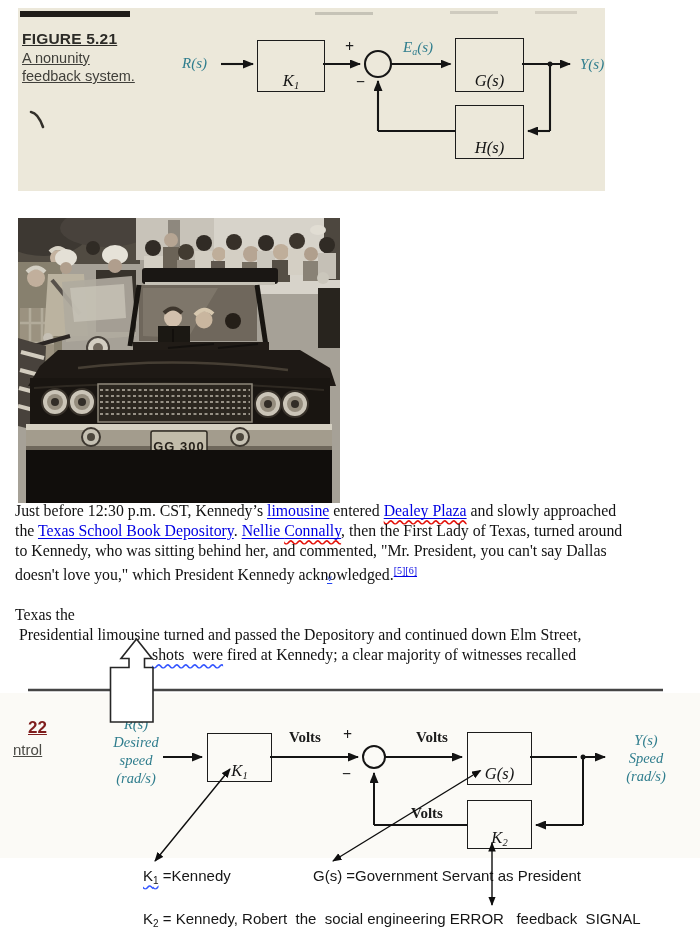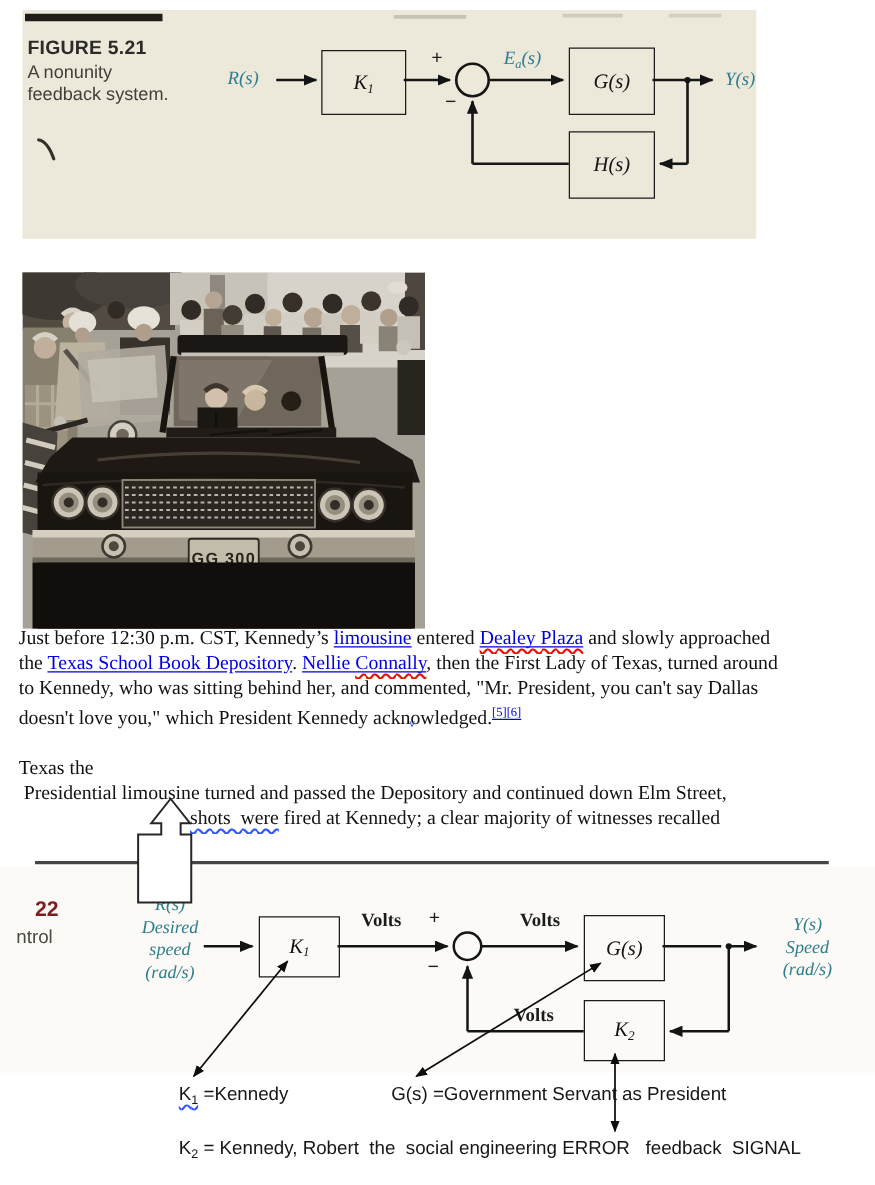--- a/index.html
+++ b/index.html
@@ -1,35 +1,35 @@
 <!DOCTYPE html>
 <html><head>
 <meta charset="utf-8">
 <style>
   html,body{margin:0;padding:0;background:#fff;}
   #page{position:relative;width:700px;height:948px;background:#ffffff;overflow:hidden;
         font-family:"Liberation Serif",serif;color:#141414;}
-  .abs{position:absolute;}
+  .abs{position:absolute;text-decoration:underline;}
   .sans{font-family:"Liberation Sans",sans-serif;}
   .serif{font-family:"Liberation Serif",serif;}
   .it{font-style:italic;}
   .teal{color:#2f7d8d;}
   
   .fig521-bg{left:18px;top:8px;width:587px;height:183px;background:#ece8da;}
   .fig522-bg{left:0px;top:693px;width:700px;height:165px;background:#fbfaf6;}
   
   .cap-title{left:22px;top:30px;font-size:15.5px;font-weight:bold;color:#2c2b27;letter-spacing:.2px;}
   .cap-line1{left:22px;top:50px;font-size:14.5px;color:#403f3a;}
   .cap-line2{left:22px;top:68px;font-size:14.5px;color:#403f3a;}
   .darkbar{left:20px;top:11px;width:110px;height:6px;background:#201d19;}
   .dash1{left:315px;top:12px;width:58px;height:3px;background:#9a968c;opacity:.45;}
   .dash2{left:450px;top:11px;width:48px;height:3px;background:#9a968c;opacity:.35;}
   .dash3{left:535px;top:11px;width:42px;height:3px;background:#9a968c;opacity:.3;}
   
-  .bbox{position:absolute;border:1.7px solid #1c1c1c;display:flex;align-items:center;justify-content:center;
+  .bbox{position:absolute;border:1.7px solid #1c1c1c;display:flex;align-items:flex-end;justify-content:center;
         font-style:italic;font-size:16.5px;color:#15151
 
 5;}
   .bbox sub{font-size:10.5px;vertical-align:-3px;font-style:italic;}
   .bg-beige{background:#ece8da;}
   .bg-scan{background:#fbfaf6;}
   
   .dlab{position:absolute;font-size:15px;}
   .sign{position:absolute;font-size:16px;font-weight:600;color:#1d1d1d;}
   .volts{position:absolute;font-size:15px;font-weight:700;color:#1b1b1b;}

